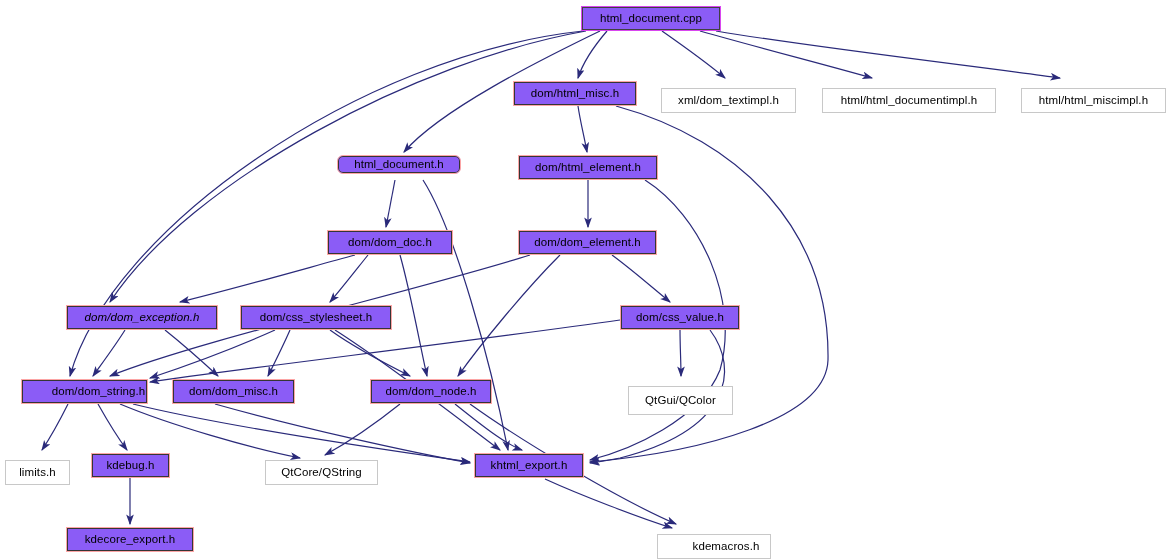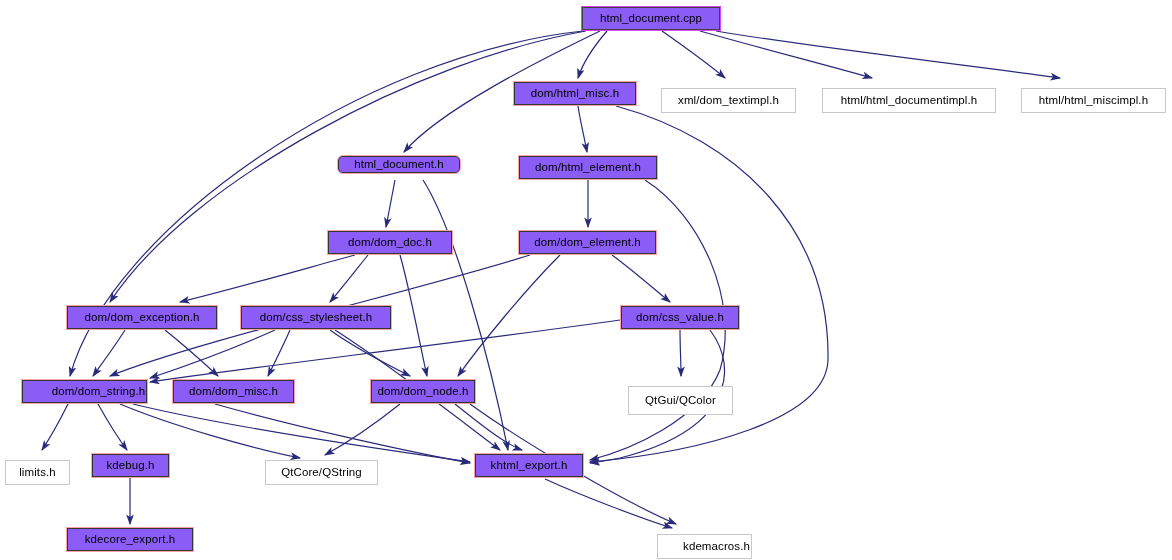--- a/index.html
+++ b/index.html
@@ -128,54 +128,54 @@
       </div>
       <div class="node-box kind-local" style="left: 518px; top: 155px; width: 140px; height: 25px;">
         <span class="node-label">dom/html_element.h</span>
       </div>
       <div class="node-box kind-local" style="left: 327px; top: 230px; width: 126px; height: 25px;">
         <span class="node-label">dom/dom_doc.h</span>
       </div>
       <div class="node-box kind-local" style="left: 518px; top: 230px; width: 139px; height: 25px;">
         <span class="node-label">dom/dom_element.h</span>
       </div>
-      <div class="node-box kind-local" style="left: 66px; top: 305px; width: 152px; height: 25px;">
+      <div class="node-box kind-local" style="left: 66px; top: 305px; width: 152px; height: 25px; font-style: italic;">
         <span class="node-label">dom/dom_exception.h</span>
       </div>
       <div class="node-box kind-local" style="left: 240px; top: 305px; width: 152px; height: 25px;">
         <span class="node-label">dom/css_stylesheet.h</span>
       </div>
       <div class="node-box kind-local" style="left: 620px; top: 305px; width: 120px; height: 25px;">
         <span class="node-label">dom/css_value.h</span>
       </div>
       <div class="node-box kind-local" style="left: 21px; top: 379px; width: 127px; height: 25px; padding-left: 28px;">
         <span class="node-label">dom/dom_string.h</span>
       </div>
       <div class="node-box kind-local" style="left: 172px; top: 379px; width: 123px; height: 25px;">
         <span class="node-label">dom/dom_misc.h</span>
       </div>
-      <div class="node-box kind-local" style="left: 370px; top: 379px; width: 106px; height: 25px;">
+      <div class="node-box kind-local" style="left: 370px; top: 379px; width: 122px; height: 25px;">
         <span class="node-label">dom/dom_node.h</span>
       </div>
       <div class="node-box kind-external" style="left: 628px; top: 379px; width: 105px; height: 29px;">
         <span class="node-label">QtGui/QColor</span>
       </div>
       <div class="node-box kind-external" style="left: 5px; top: 453px; width: 65px; height: 25px;">
         <span class="node-label">limits.h</span>
       </div>
       <div class="node-box kind-local" style="left: 91px; top: 453px; width: 79px; height: 25px;">
         <span class="node-label">kdebug.h</span>
       </div>
       <div class="node-box kind-external" style="left: 265px; top: 453px; width: 113px; height: 25px;">
         <span class="node-label">QtCore/QString</span>
       </div>
       <div class="node-box kind-local" style="left: 474px; top: 453px; width: 110px; height: 25px;">
         <span class="node-label">khtml_export.h</span>
       </div>
       <div class="node-box kind-local" style="left: 66px; top: 527px; width: 128px; height: 25px;">
         <span class="node-label">kdecore_export.h</span>
       </div>
-      <div class="node-box kind-external" style="left: 657px; top: 527px; width: 95px; height: 25px; padding-left: 24px;">
+      <div class="node-box kind-external" style="left: 657px; top: 527px; width: 114px; height: 25px; padding-left: 24px;">
         <span class="node-label">kdemacros.h</span>
       </div>
     </div>
 
 </div>
 
 </body></html>

